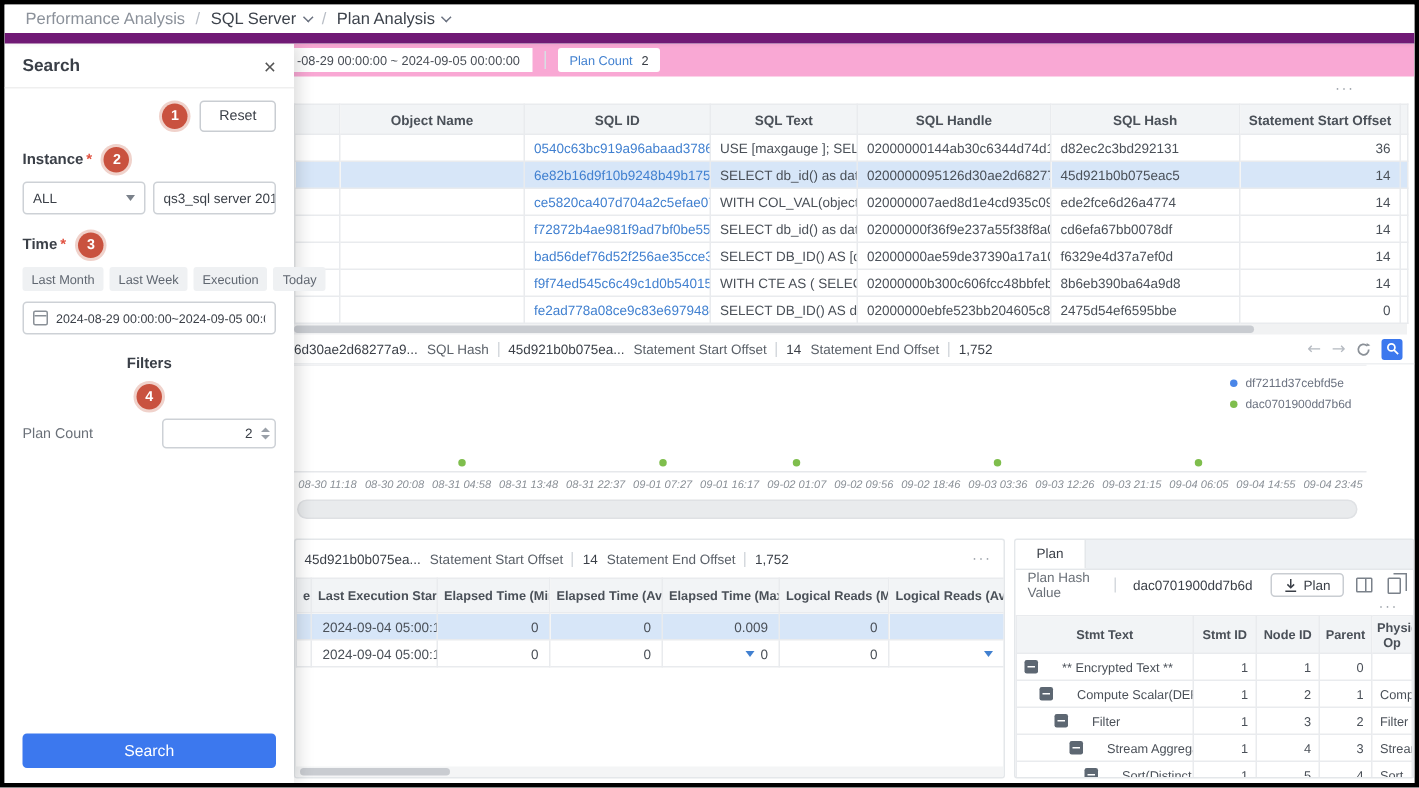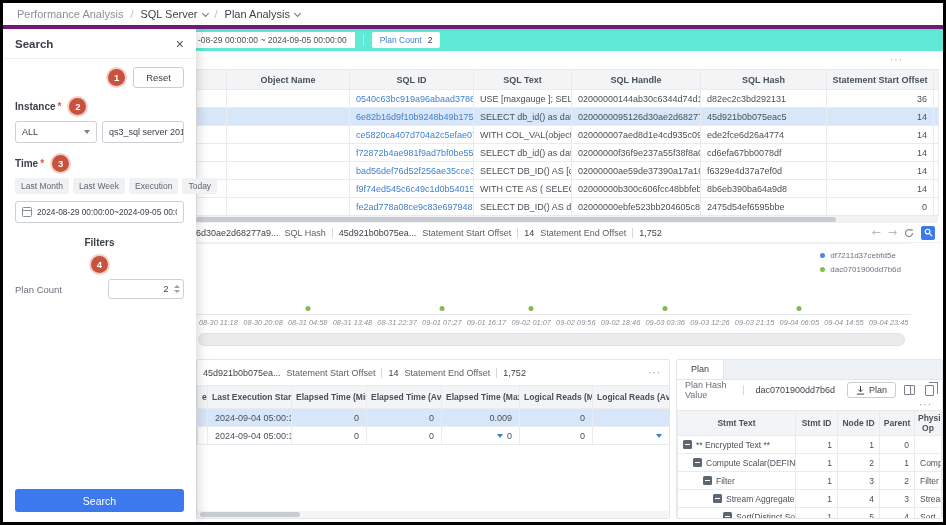--- a/index.html
+++ b/index.html
@@ -1,20 +1,20 @@
 <!DOCTYPE html>
 <html><head>
 <meta charset="utf-8">
 <style>
   html,body{margin:0;padding:0;background:#888;}
   *{box-sizing:border-box;font-family:"Liberation Sans","DejaVu Sans",sans-serif;}
   .frame{position:relative;width:946px;height:525px;background:#fff;border:3px solid #000;overflow:hidden;}
   
   .breadcrumb{height:26px;display:flex;align-items:center;padding:0 14px;background:#fff;
-    border-bottom:4px solid #701a75;box-shadow:0 1px 3px rgba(0,0,0,.05);position:relative;z-index:5;}
+    border-bottom:7px solid #701a75;box-shadow:0 1px 3px rgba(0,0,0,.05);position:relative;z-index:5;}
   .bc-root{font-size:11px;color:#8b919a;}
   .bc-sep{font-size:11px;color:#b9bec6;margin:0 7px;}
   .bc-item{font-size:11px;color:#3d434c;display:inline-flex;align-items:center;cursor:pointer;}
   .chev{display:inline-block;width:5px;height:5px;border-right:1.4px solid #6b7280;border-bottom:1.4px solid #6b7280;
     transform:rotate(45deg);margin:-2px 0 0 5px;}
   .content{position:relative;height:493px;}
   
   .search-panel{position:absolute;left:0;top:0;width:193px;height:493px;background:#fff;z-index:4;
     box-shadow:3px 0 10px rgba(0,0,0,.14);display:flex;flex-direction:column;}
   .sp-head{height:30px;display:flex;align-items:center;justify-content:space-between;padding:0 12px;border-bottom:1px solid #efefef;}
@@ -42,21 +42,21 @@
   .pc-lbl{font-size:9.5px;color:#6a7078;}
   .num-input{width:76px;height:20px;border:1px solid #cdd1d6;border-radius:3px;display:flex;align-items:center;}
   .num-input input{border:none;outline:none;width:100%;font-size:9px;color:#3a3f47;text-align:right;padding:0 3px;background:transparent;}
   .stepper{width:14px;height:100%;display:flex;flex-direction:column;align-items:center;justify-content:center;gap:2px;border-left:none;}
   .st-up{width:0;height:0;border-left:3px solid transparent;border-right:3px solid transparent;border-bottom:3.5px solid #9aa0a8;}
   .st-dn{width:0;height:0;border-left:3px solid transparent;border-right:3px solid transparent;border-top:3.5px solid #9aa0a8;}
   .sp-footer{padding:8px 12px 10px 12px;}
   .btn-search{width:100%;height:23px;background:#3c78ee;color:#fff;border:none;border-radius:3px;font-size:10.5px;cursor:pointer;}
   
   .main{position:absolute;left:193px;top:0;width:747px;height:493px;background:#fff;overflow:hidden;}
-  .toolbar{height:22px;background:#5eead4;display:flex;align-items:center;gap:8px;padding:0 8px 0 0;}
+  .toolbar{height:22px;background:#f9a8d4;display:flex;align-items:center;gap:8px;padding:0 8px 0 0;}
   .time-chip{background:#fff;height:16px;display:flex;align-items:center;font-size:8.5px;color:#4a4f57;padding:0 8px 0 2px;white-space:nowrap;}
   .tb-div{width:1px;height:12px;background:#d8dde3;}
   .plan-chip{background:#fff;height:16px;border-radius:2px;display:flex;align-items:center;gap:6px;padding:0 8px;font-size:8.5px;}
   .plan-chip .b{color:#4180d0;}
   .plan-chip .v{color:#3a3f47;}
   .dots-row{height:18px;display:flex;align-items:center;justify-content:flex-end;padding-right:40px;}
   .overflow-dots{font-size:10px;color:#9aa0a8;letter-spacing:1px;line-height:1;cursor:pointer;}
   table{border-collapse:collapse;table-layout:fixed;}
   .sql-table{width:742px;}
   .sql-table th{background:#f2f4f6;border:1px solid #e9ebee;font-size:9px;font-weight:bold;color:#4a5058;height:20px;padding:0 4px;overflow:hidden;white-space:nowrap;}
@@ -107,21 +107,21 @@
   .btn-plan{border:1px solid #c9cdd2;background:#fff;border-radius:3px;font-size:9px;color:#3a3f47;padding:2px 8px;display:inline-flex;align-items:center;gap:4px;cursor:pointer;}
   .ic-cols{width:11px;height:10px;border:1.2px solid #7a818a;border-radius:1px;position:relative;cursor:pointer;}
   .ic-cols:before{content:"";position:absolute;top:0;bottom:0;left:55%;width:1.2px;background:#7a818a;}
   .ic-copy{width:9px;height:11px;border:1.2px solid #7a818a;border-radius:1px;position:relative;cursor:pointer;margin-left:2px;}
   .ic-copy:before{content:"";position:absolute;top:-4px;left:2.5px;width:8px;height:11px;border-top:1.2px solid #7a818a;border-right:1.2px solid #7a818a;}
   .plan-dots{height:12px;display:flex;align-items:center;justify-content:flex-end;padding-right:10px;}
   .plan-table{width:100%;}
   .plan-table th{background:#f2f4f6;border:1px solid #e9ebee;font-size:8.5px;font-weight:bold;color:#4a5058;height:25px;padding:0 3px;overflow:hidden;}
   .plan-table td{border:1px solid #e9ebee;font-size:8.5px;color:#4a5058;height:18px;padding:0 5px;overflow:hidden;white-space:nowrap;}
   .plan-table td.num{text-align:right;}
-  .tree-cell{display:flex;align-items:center;gap:4px;}
+  .tree-cell{display:flex;align-items:center;gap:16px;}
   .tmin{width:9px;height:9px;background:#5d6772;border-radius:1.5px;position:relative;flex:none;cursor:pointer;}
   .tmin:before{content:"";position:absolute;left:2px;right:2px;top:4px;height:1.2px;background:#fff;}
 </style>
 </head>
 <body>
 
 <div class="frame">
 
   <div class="breadcrumb">
     <span class="bc-root">Performance Analysis</span>

